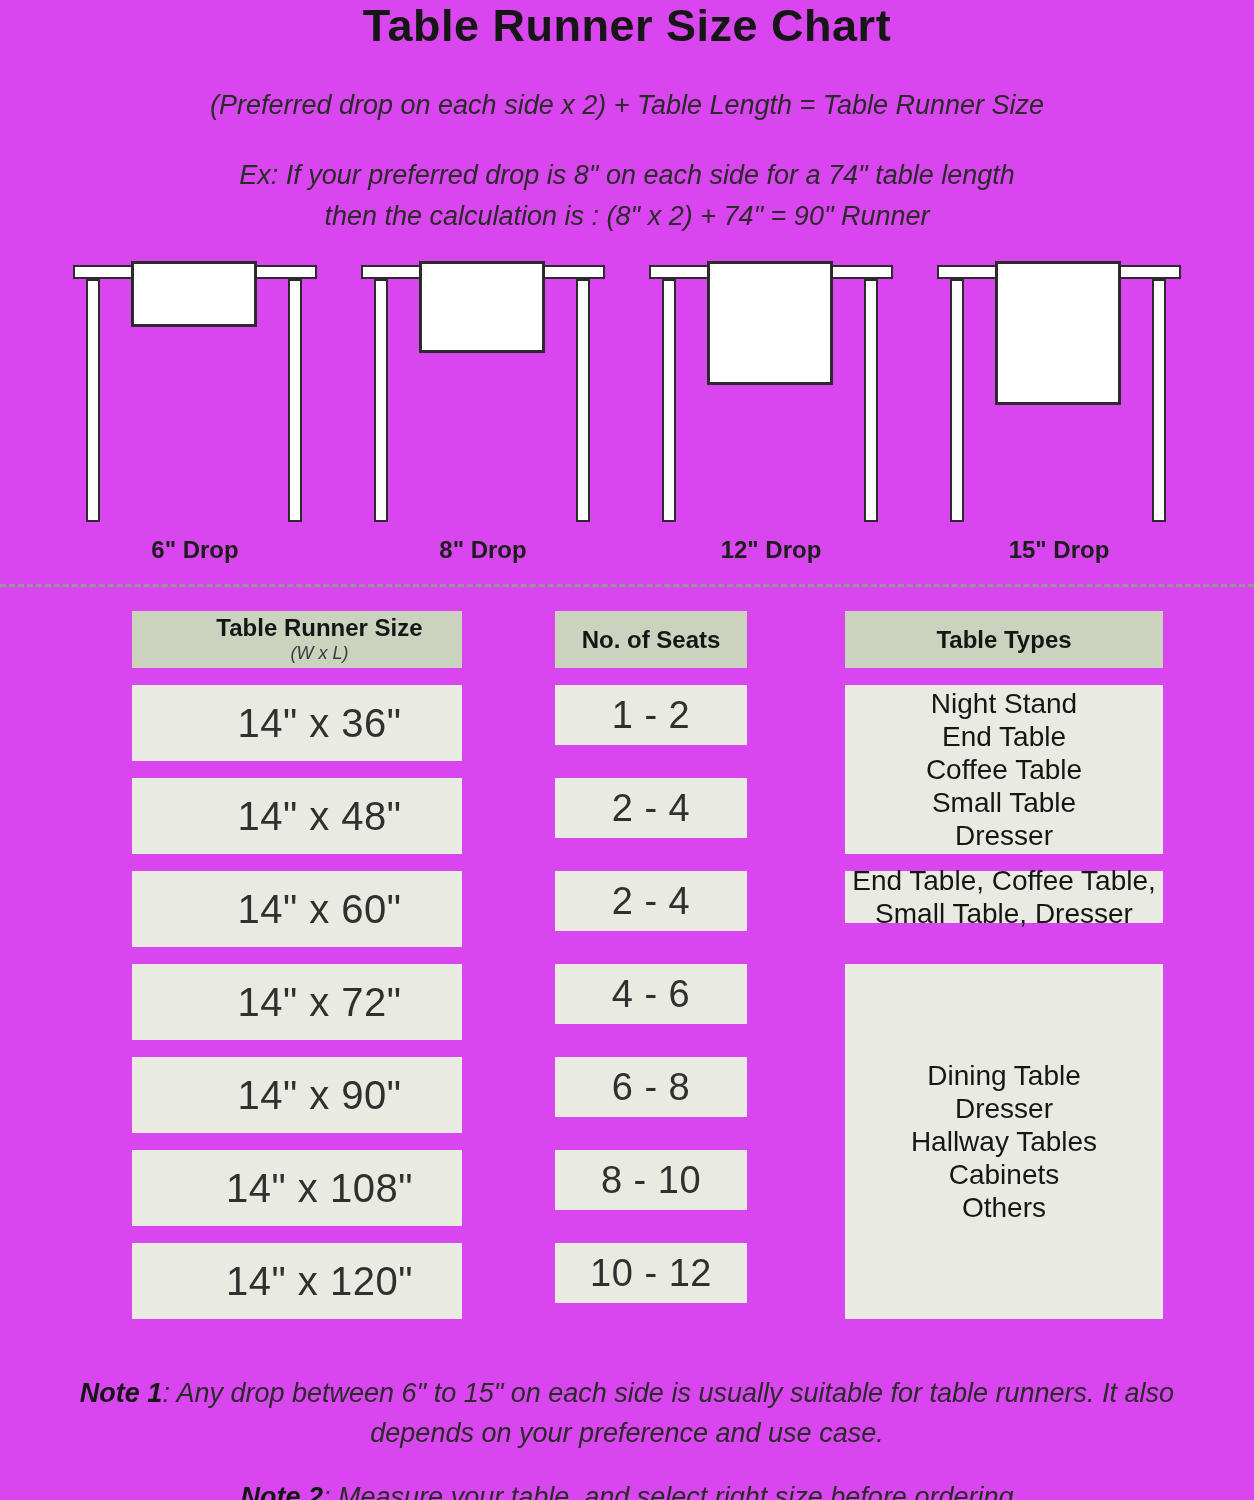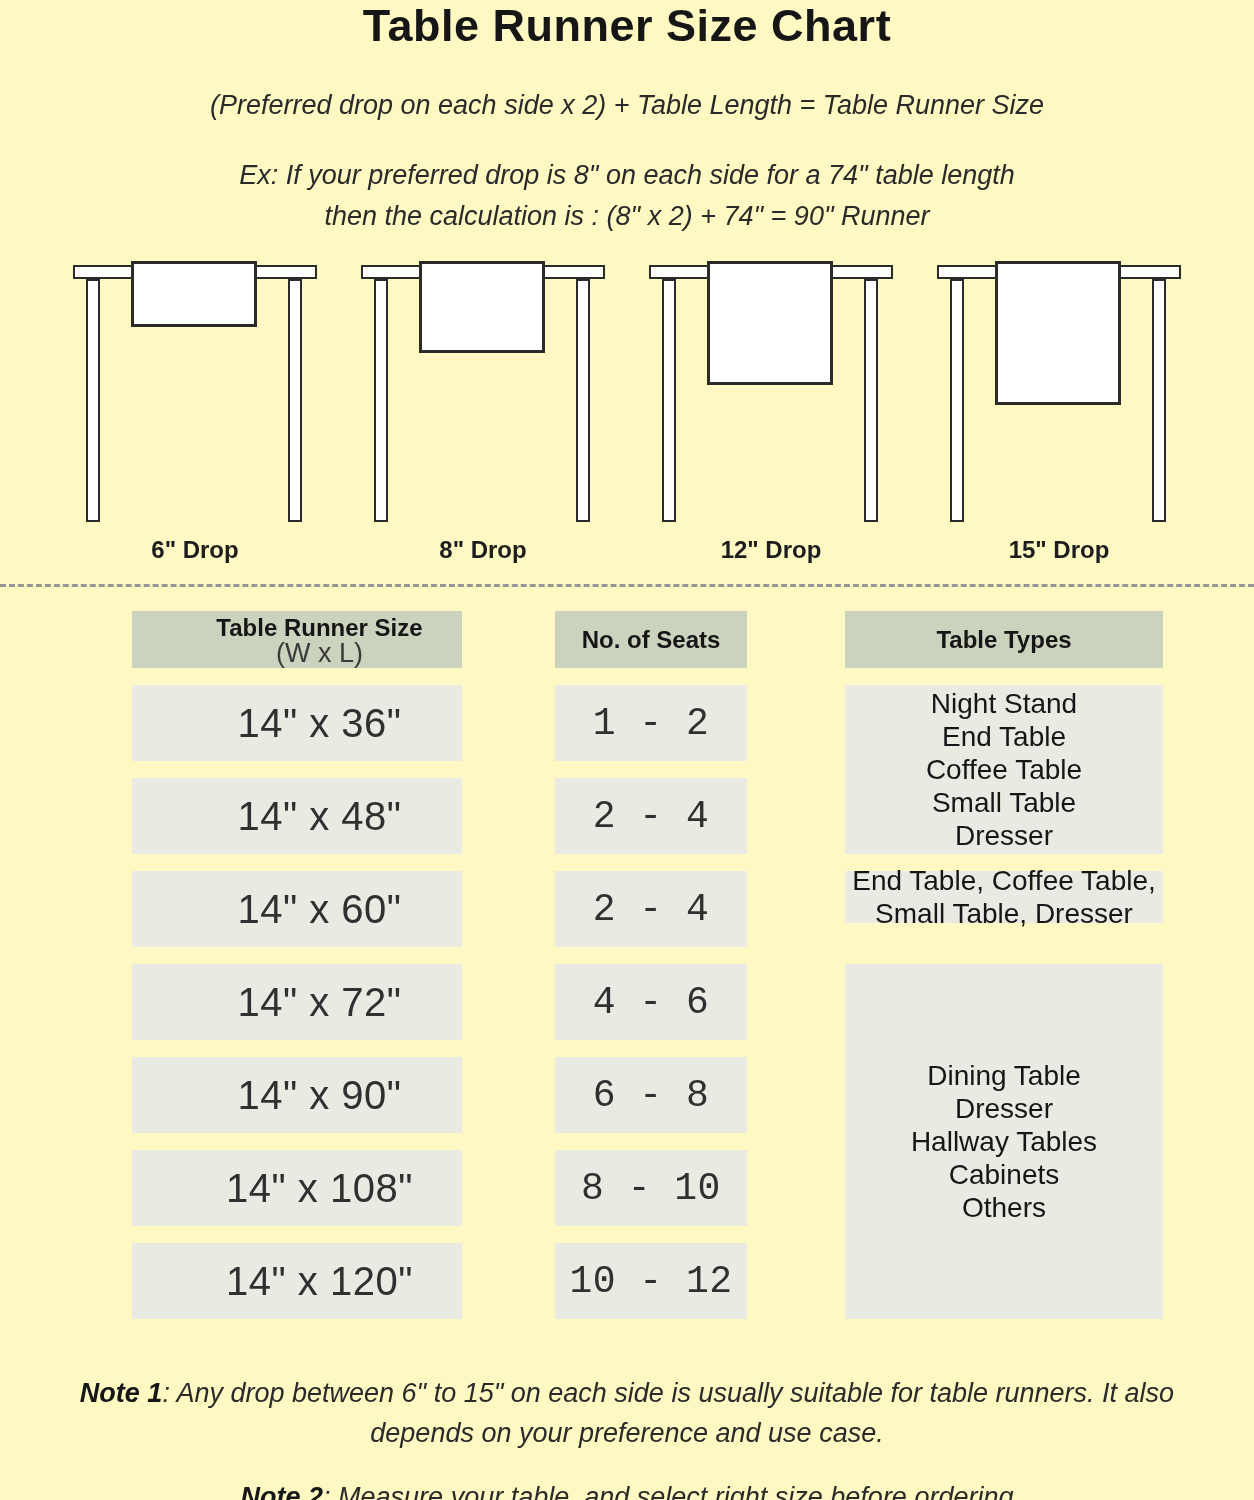--- a/index.html
+++ b/index.html
@@ -1,20 +1,20 @@
 <!DOCTYPE html>
 <html><head>
 <meta charset="utf-8">
 <style>
   html, body { margin: 0; padding: 0; background: #ffffff; }
   .page {
     position: relative;
     width: 1254px;
     height: 1500px;
-    background: #fef9c3;
+    background: #d946ef;
     font-family: "Liberation Sans", sans-serif;
     color: #1d1d1d;
     overflow: hidden;
   }
 
   
   .title {
     position: absolute; top: 0; left: 0; width: 100%;
     text-align: center;
     font-size: 45px; font-weight: 700; letter-spacing: 0.5px;
@@ -77,29 +77,29 @@
     box-sizing: border-box;
   }
   .header-cell {
     background: #cbd3be; height: 57px; top: 611px;
     font-weight: 700; font-size: 24px; color: #161616;
     flex-direction: column; line-height: 26px;
   }
   .col1 { left: 132px; width: 330px; padding-left: 45px; }
   .col2 { left: 555px; width: 192px; }
   .col3 { left: 845px; width: 318px; }
-  .header-sub { font-weight: 400; font-size: 27px; color: #3a3a3a; line-height: 24px; }
+  .header-sub { font-weight: 400; font-size: 18px; color: #3a3a3a; line-height: 24px; font-style: italic; }
 
   .size-cell {
     height: 76px;
     font-size: 40px; font-weight: 300; letter-spacing: 0.5px; color: #303030;
   }
   .seats-cell {
-    height: 76px;
-    font-size: 38px; font-weight: 300; letter-spacing: 0.5px; color: #303030; font-family: Liberation Mono, monospace;
+    height: 60px;
+    font-size: 38px; font-weight: 300; letter-spacing: 0.5px; color: #303030;
   }
   .type-cell {
     font-weight: 400; font-size: 28px; line-height: 33px;
     white-space: pre-line; color: #161616;
   }
 
   
   .note {
     position: absolute; left: 0; width: 100%;
     text-align: center; font-style: italic;

